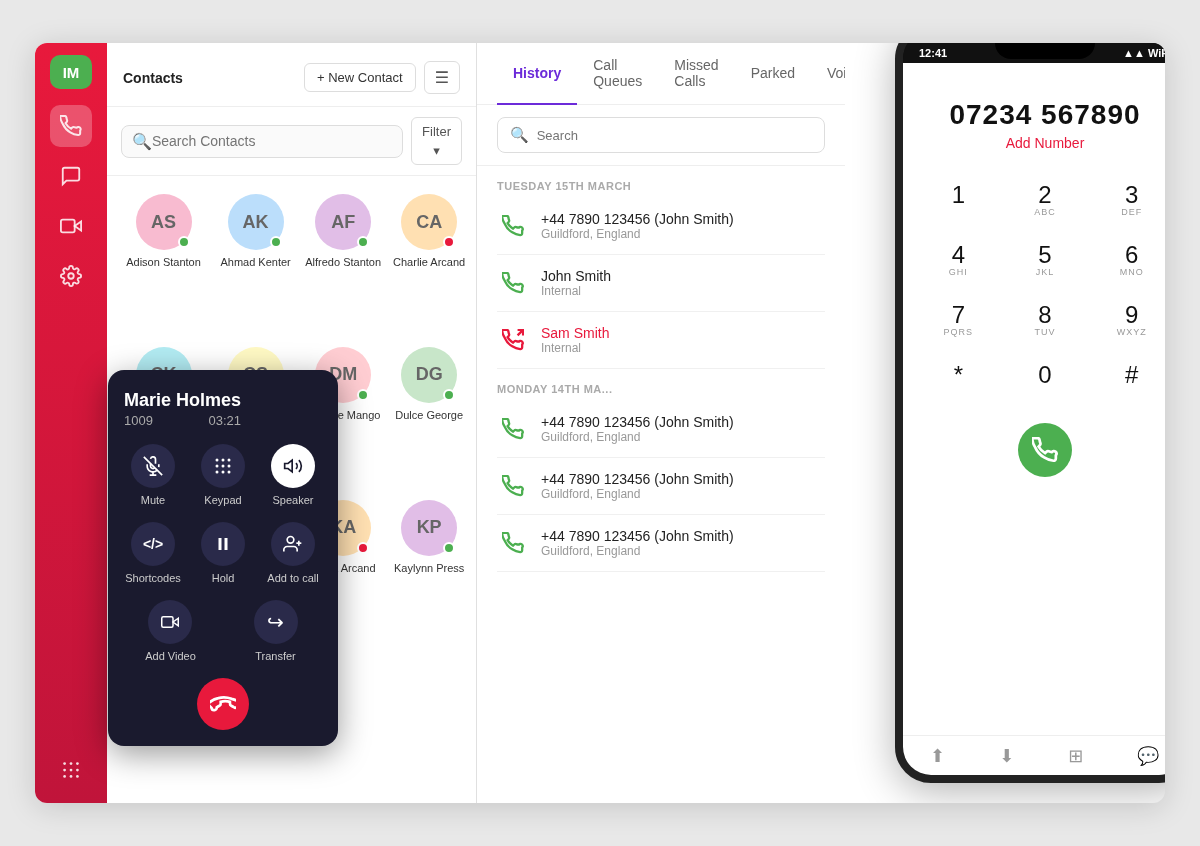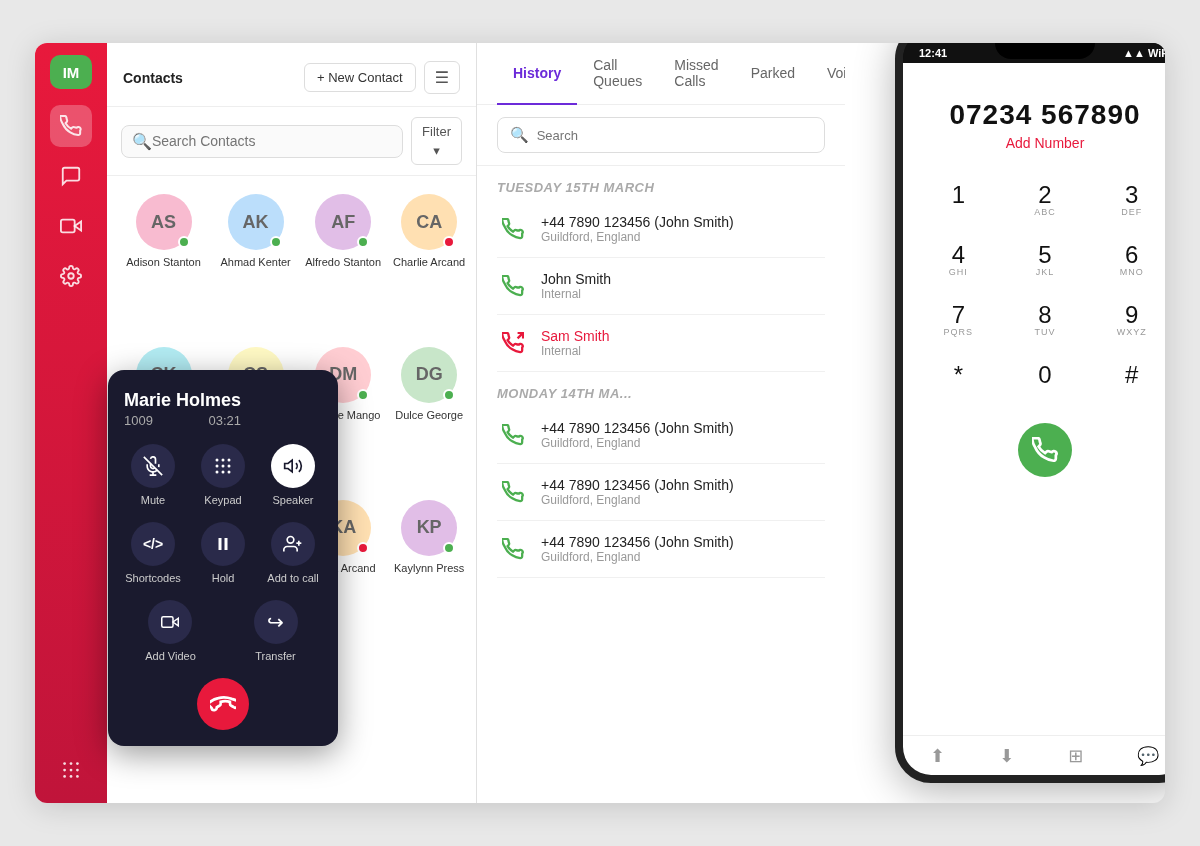--- a/index.html
+++ b/index.html
@@ -256,24 +256,23 @@
     }
     .history-search-wrap input {
       border: none; background: transparent; outline: none;
       font-size: 13px; color: #555; width: 100%;
     }
     .history-list {
       flex: 1; overflow-y: auto;
       padding: 0 20px;
     }
     .date-header {
-      font-size: 13px; color: #aaa; font-weight: 600;
+      font-size: 11px; color: #aaa; font-weight: 600;
       padding: 14px 0 6px;
       letter-spacing: 0.5px;
-      font-style: italic;
     }
     .history-item {
       display: flex; align-items: center;
       padding: 12px 0;
       border-bottom: 1px solid #f0f0f0;
       gap: 12px;
     }
     .history-icon {
       width: 32px; height: 32px;
       display: flex; align-items: center; justify-content: center;

